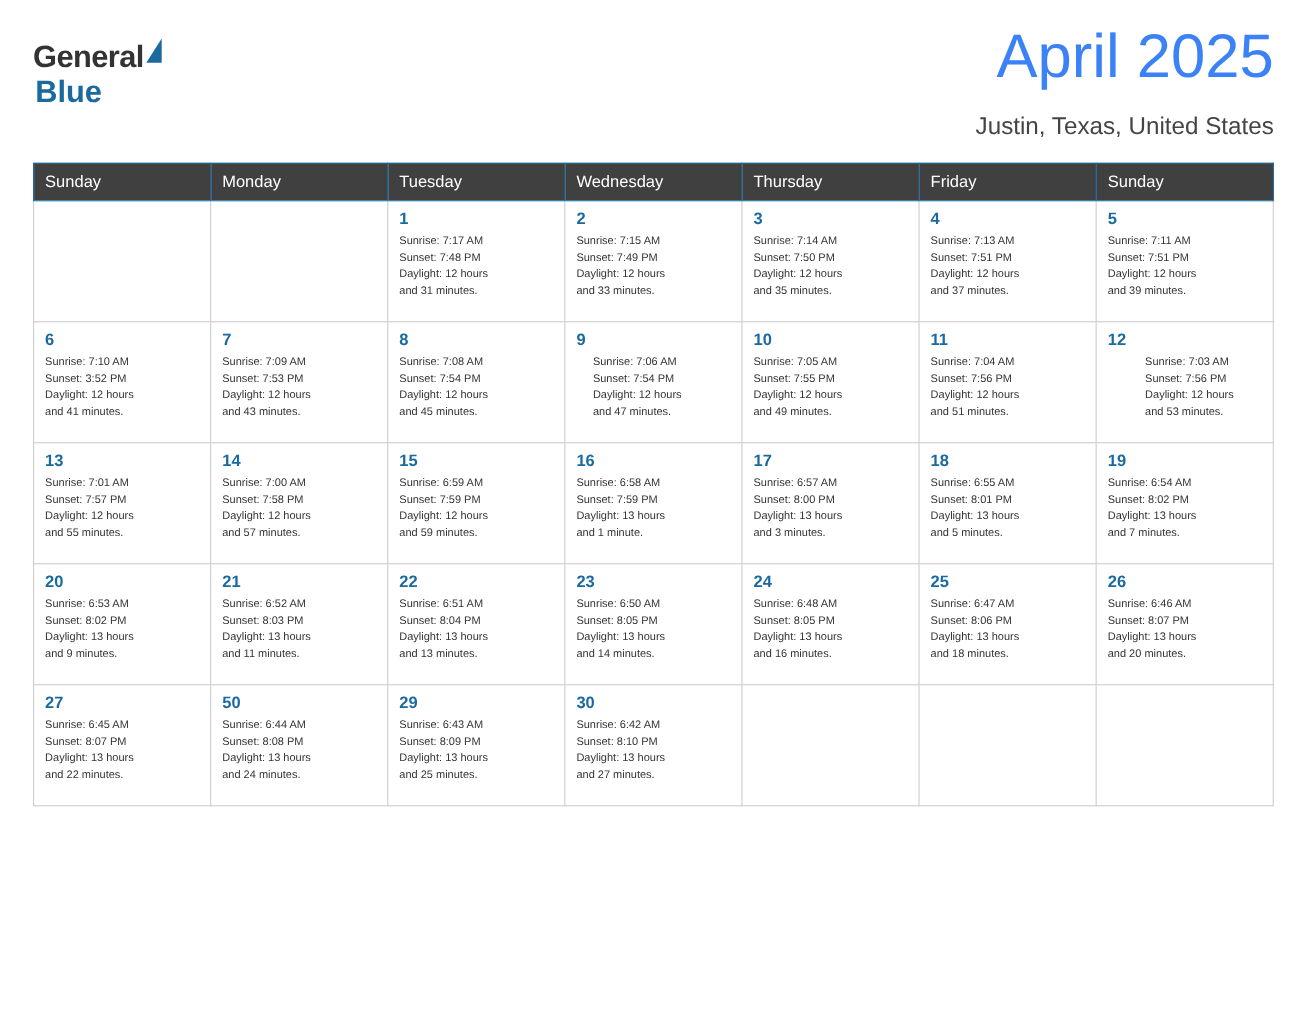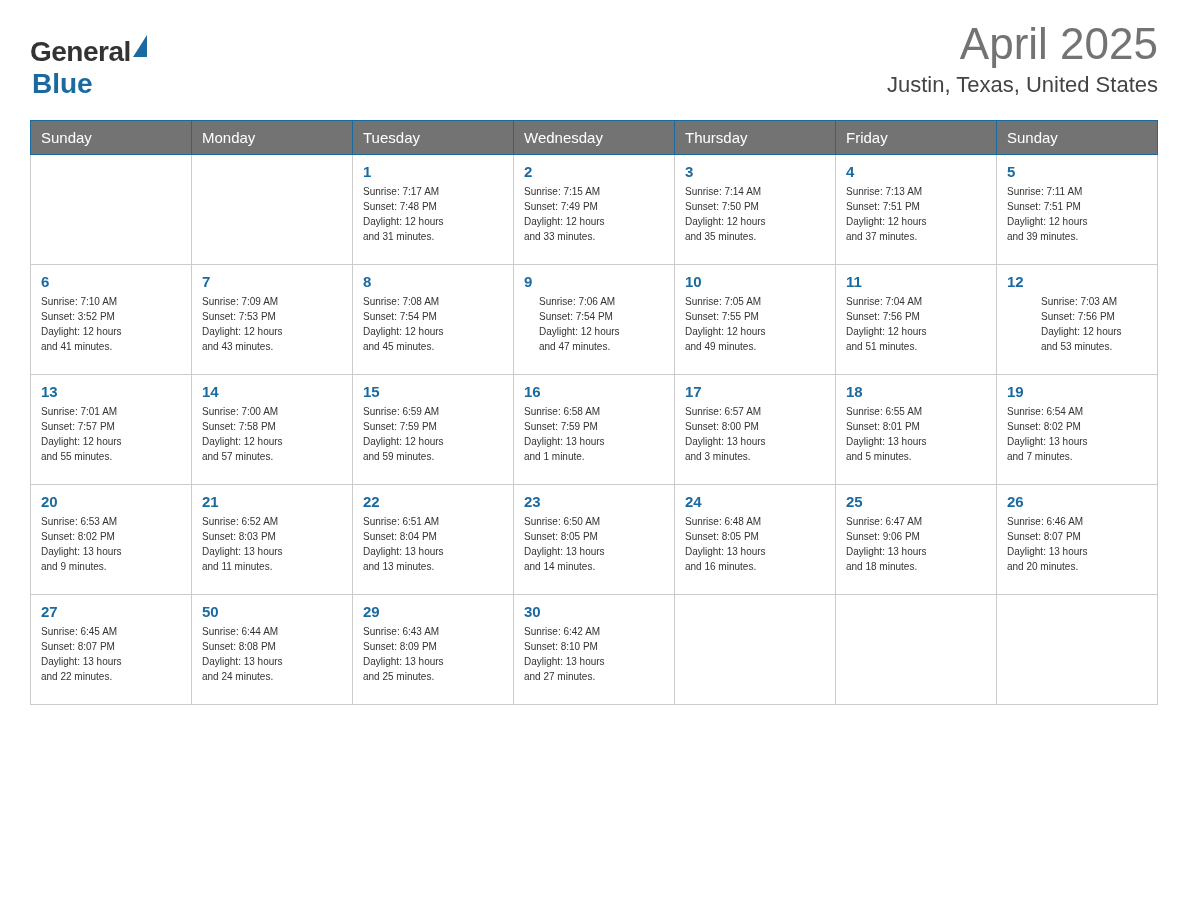--- a/index.html
+++ b/index.html
@@ -45,37 +45,37 @@
     .logo-blue {
       font-size: 28px;
       font-weight: bold;
       color: #1a6aa0;
       margin-left: 2px;
     }
     .title-block {
       text-align: right;
     }
     .month-title {
-      font-size: 44px;
+      font-size: 56px;
       font-weight: normal;
-      color: #737373;
+      color: #3b82f6;
       line-height: 1.1;
     }
     .location-title {
       font-size: 22px;
       color: #444;
-      margin-top: 4px;
+      margin-top: 20px;
     }
     .calendar {
       width: 100%;
       border-collapse: collapse;
       border: 1px solid #ccc;
     }
     .calendar th {
-      background-color: #737373;
+      background-color: #404040;
       color: #fff;
       font-size: 15px;
       font-weight: normal;
       padding: 8px 10px;
       text-align: left;
       border: 1px solid #1a6aa0;
     }
     .calendar td {
       vertical-align: top;
       width: calc(100% / 7);
@@ -305,21 +305,21 @@
         <td>
           <span class="day-number">24</span>
           <div class="day-info" style="white-space: pre-line;">Sunrise: 6:48 AM
 Sunset: 8:05 PM
 Daylight: 13 hours
 and 16 minutes.</div>
         </td>
         <td>
           <span class="day-number">25</span>
           <div class="day-info" style="white-space: pre-line;">Sunrise: 6:47 AM
-Sunset: 9:06 PM
+Sunset: 8:06 PM
 Daylight: 13 hours
 and 18 minutes.</div>
         </td>
         <td>
           <span class="day-number">26</span>
           <div class="day-info" style="white-space: pre-line;">Sunrise: 6:46 AM
 Sunset: 8:07 PM
 Daylight: 13 hours
 and 20 minutes.</div>
         </td>

